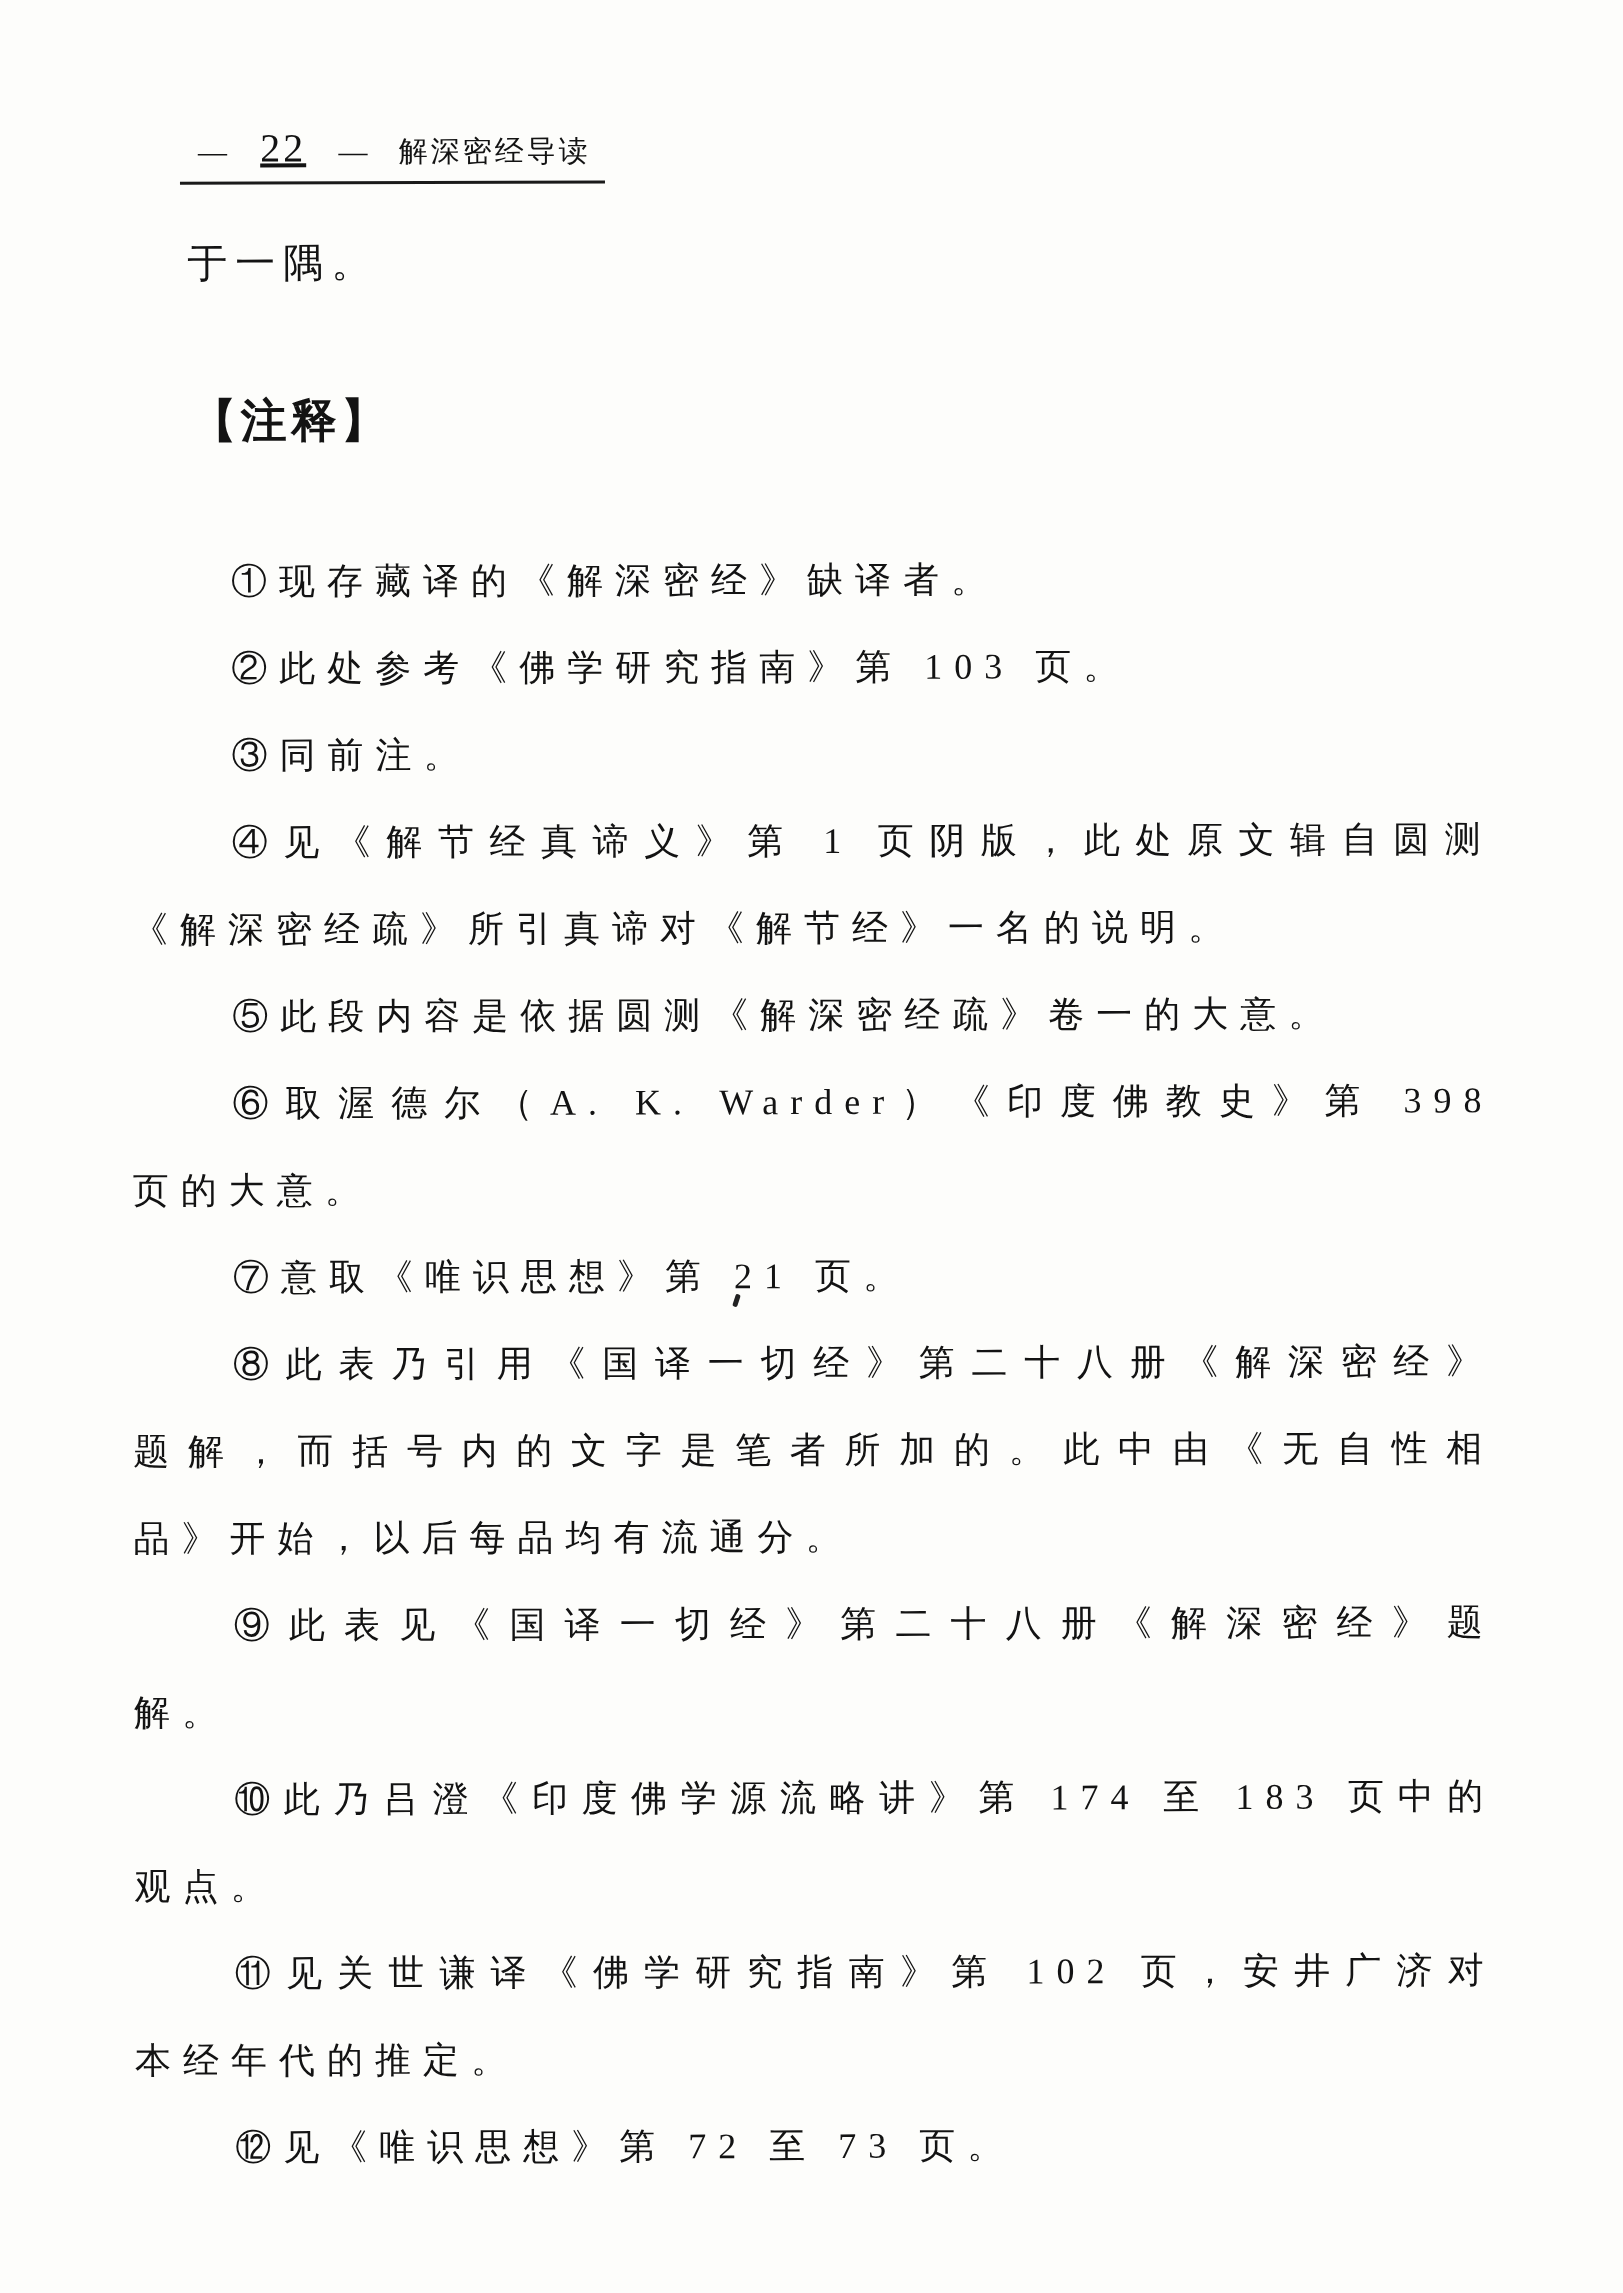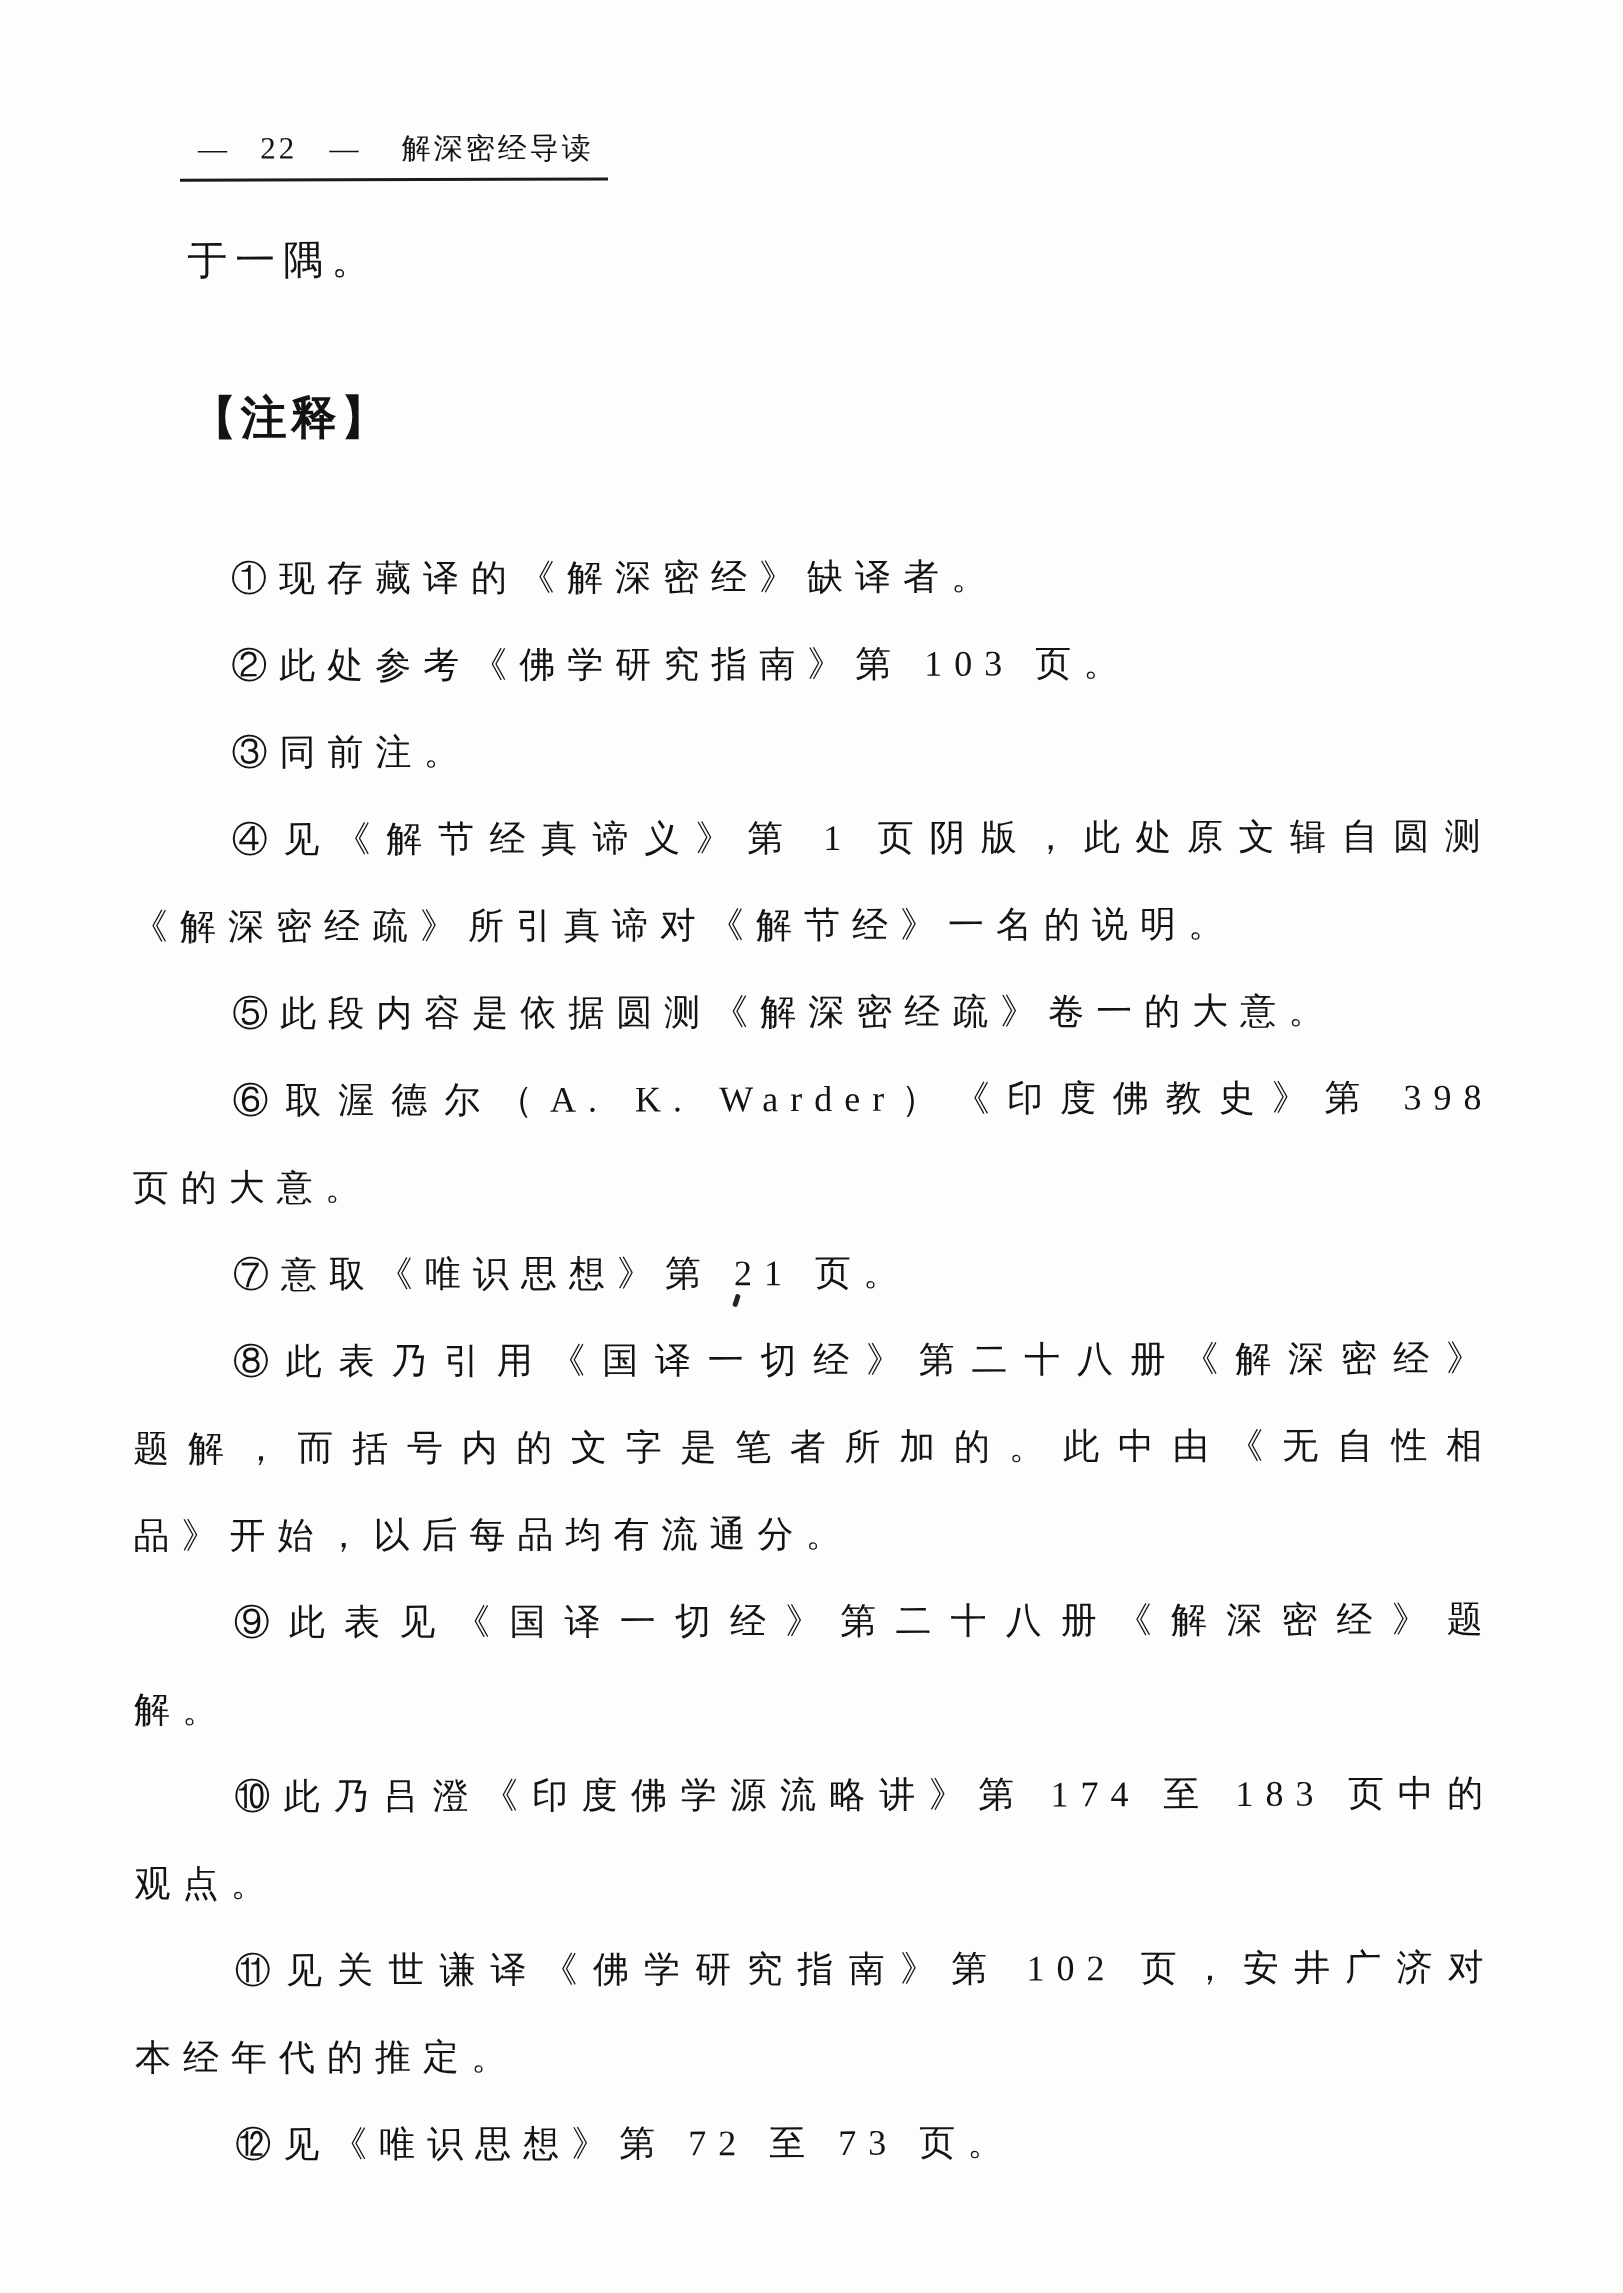--- a/index.html
+++ b/index.html
@@ -11,22 +11,22 @@
     padding:0 131px 0 132px;
   }
   .content { transform:rotate(-0.15deg); transform-origin:50% 40%; }
 
   .page-header {
     margin-top:125px; margin-left:50px; width:fit-content;
     border-bottom:3px solid #1a1a1a; padding:0 14px 8px 10px;
     font-size:29px; line-height:44px; white-space:nowrap; letter-spacing:1px;
   }
   .page-header .dash { margin:0 8px; }
-  .page-header .num { margin:0 16px; font-size:31px; letter-spacing:3px; }
-  .page-header .title { margin-left:26px; letter-spacing:3px; }
+  .page-header .num { margin:0 16px; font-size:40px; letter-spacing:3px;text-decoration:underline; }
+  .page-header .title { margin-left:14px; letter-spacing:3px; }
 
   .opening-line {
     margin-top:51px; margin-left:57px;
     font-size:40px; line-height:56px; letter-spacing:8px;
   }
 
   .section-heading {
     margin-top:100px; margin-left:60px;
     font-size:46px; font-weight:bold; line-height:60px; letter-spacing:4px;
   }

